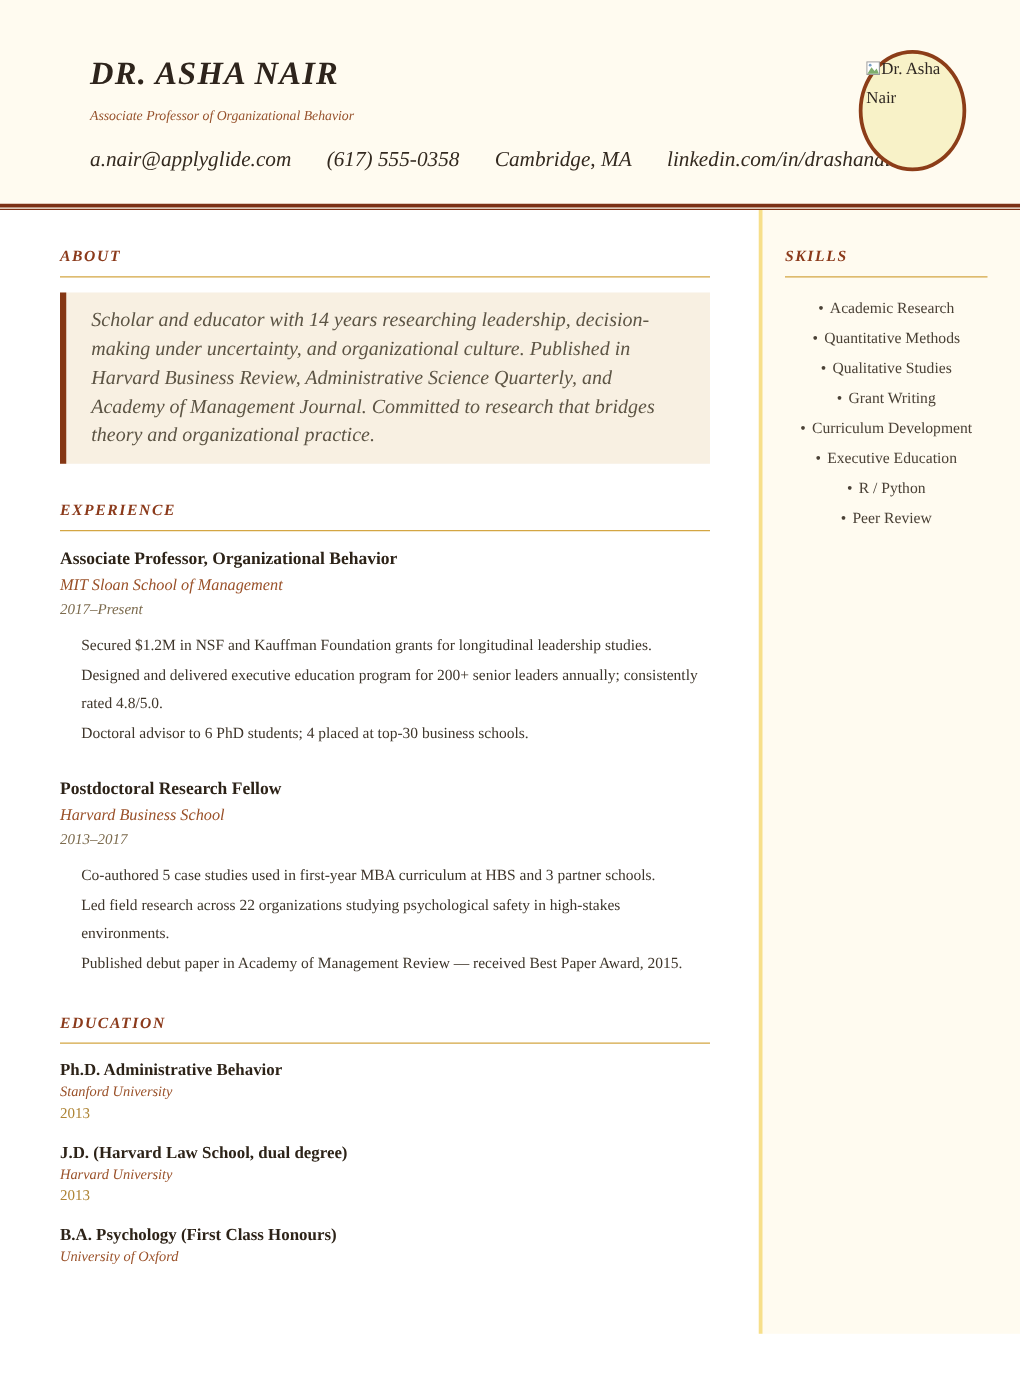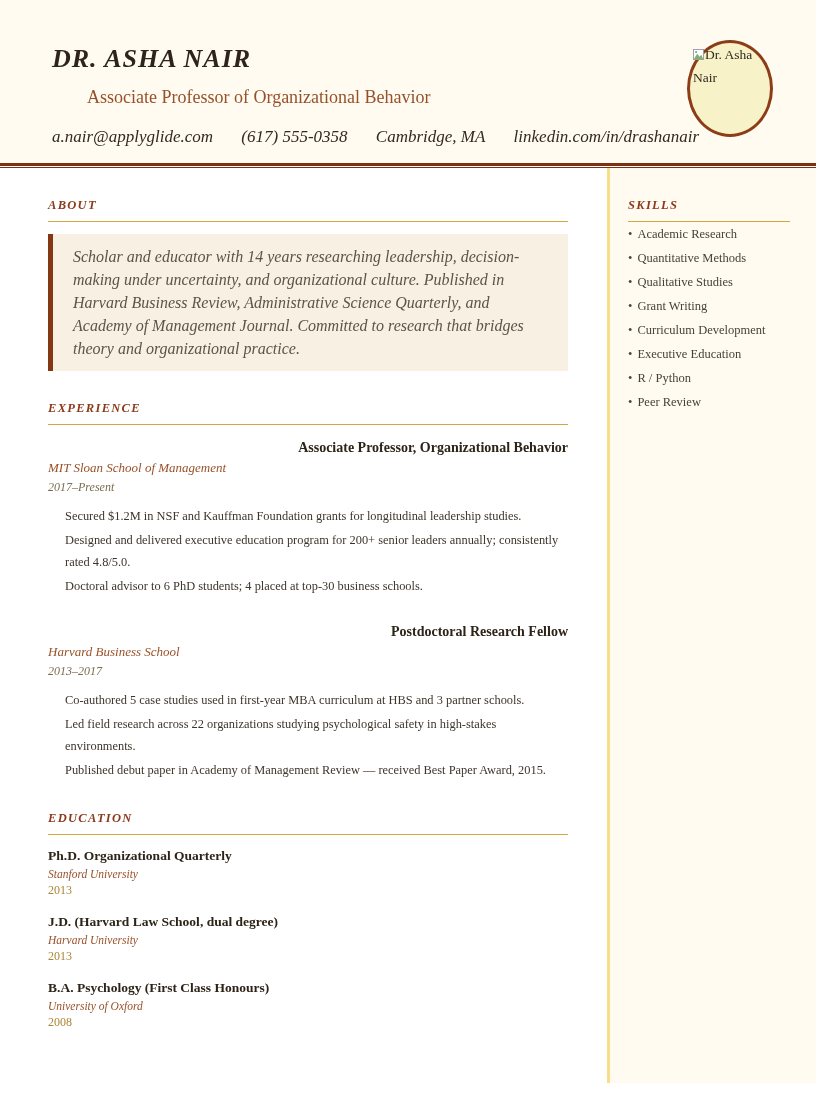--- a/index.html
+++ b/index.html
@@ -24,36 +24,36 @@
   body{
     width:816px;min-height:1100px;margin:0 auto;
     font-family:"Liberation Serif","DejaVu Serif",serif;
     color:var(--body-text);
   }
   
   .page-header{
     position:relative;
     background:var(--cream);
     height:166px;
-    padding:40px 43px 0 52px;
+    padding:40px 43px 0 72px;
     border-bottom:3px solid var(--accent-dark);
   }
   .sub-rule{
     background:var(--cream);
     height:2px;
     border-bottom:1px solid var(--accent-dark);
   }
   .name{
     font-size:26px;font-weight:bold;font-style:italic;
     letter-spacing:1px;color:var(--name-text);line-height:1.0;
     padding-top:6px;
   }
   .subtitle{
     margin-top:15px;
-    font-size:18px;color:var(--subtitle);margin-left:35px;
+    font-size:11px;font-style:italic;color:var(--subtitle);
   }
   .contact-row{margin-top:19px;font-size:17px;font-style:italic;color:#33291F;}
   .contact-row span{margin-right:24px;}
   .photo{
     position:absolute;top:40px;right:43px;
     width:86px;height:97px;
     background:#F8F2C8;
     border:3px solid #8C3D18;
     border-radius:50%;
     font-size:13.5px;line-height:22px;color:#2F2822;
@@ -87,33 +87,33 @@
     margin-top:12px;
     background:var(--quote-bg);
     border-left:5px solid var(--quote-border);
     padding:11px 20px;
     font-style:italic;font-size:16px;line-height:23px;
     color:var(--quote-text);
   }
   
   .job{margin-top:14px;}
   .job + .job{margin-top:26px;}
-  .job-title{font-size:14px;font-weight:bold;color:var(--title-text);line-height:17px;text-align:right;}
+  .job-title{font-size:14px;font-weight:bold;color:var(--title-text);line-height:17px;}
   .job-company{margin-top:4px;font-size:13px;font-style:italic;color:var(--sienna);line-height:16px;}
   .job-dates{margin-top:4px;font-size:12px;font-style:italic;color:var(--date-gray);line-height:14px;}
   ul.job-bullets{margin:11px 0 0 17px;list-style:none;}
   ul.job-bullets li{font-size:12.4px;line-height:22px;margin-bottom:2px;color:var(--body-text);}
   
   .degree{margin-top:12px;}
   .degree + .degree{margin-top:16px;}
   .degree-title{font-size:13.5px;font-weight:bold;color:var(--title-text);line-height:17px;}
   .degree-school{margin-top:3px;font-size:11.5px;font-style:italic;color:var(--sienna);line-height:14px;}
   .degree-year{margin-top:3px;font-size:12px;color:var(--year-gold);line-height:13px;}
   
-  ul.skills-list{margin-top:0;list-style:none;}
+  ul.skills-list{margin-top:12px;list-style:none;text-align:center;}
   ul.skills-list li{font-size:12.5px;line-height:24px;color:#4A4136;}
   ul.skills-list .bullet{margin-right:5px;}
 </style>
 </head>
 <body>
 
 <header class="page-header">
   <div class="name">DR. ASHA NAIR</div>
   <div class="subtitle">Associate Professor of Organizational Behavior</div>
   <div class="contact-row">
@@ -164,35 +164,34 @@
           <li>Led field research across 22 organizations studying psychological safety in high-stakes environments.</li>
           <li>Published debut paper in Academy of Management Review — received Best Paper Award, 2015.</li>
         </ul>
       </div>
     </section>
 
     <section class="section">
       <h2 class="section-heading">EDUCATION</h2>
 
       <div class="degree">
-        <div class="degree-title">Ph.D. Organizational Quarterly</div>
+        <div class="degree-title">Ph.D. Administrative Behavior</div>
         <div class="degree-school">Stanford University</div>
         <div class="degree-year">2013</div>
       </div>
 
       <div class="degree">
         <div class="degree-title">J.D. (Harvard Law School, dual degree)</div>
         <div class="degree-school">Harvard University</div>
         <div class="degree-year">2013</div>
       </div>
 
       <div class="degree">
         <div class="degree-title">B.A. Psychology (First Class Honours)</div>
         <div class="degree-school">University of Oxford</div>
-        <div class="degree-year">2008</div>
       </div>
     </section>
 
   </main>
 
   <aside class="side-col">
     <h2 class="section-heading">SKILLS</h2>
     <ul class="skills-list">
       <li><span class="bullet">•</span><span>Academic Research</span></li>
       <li><span class="bullet">•</span><span>Quantitative Methods</span></li>

